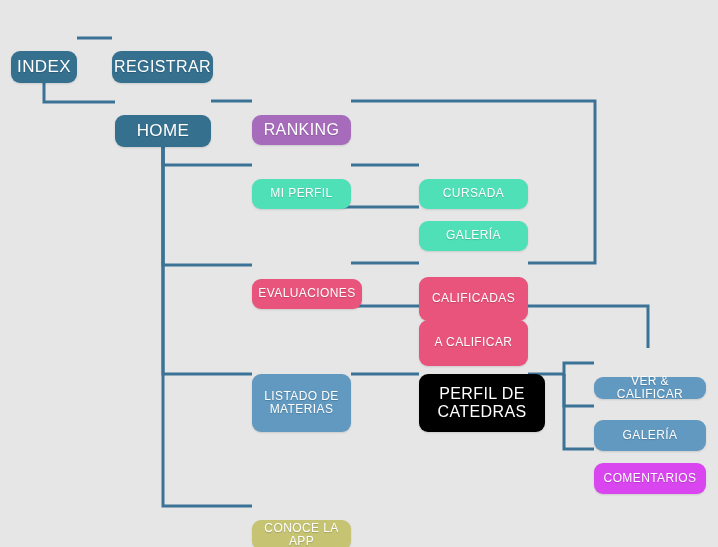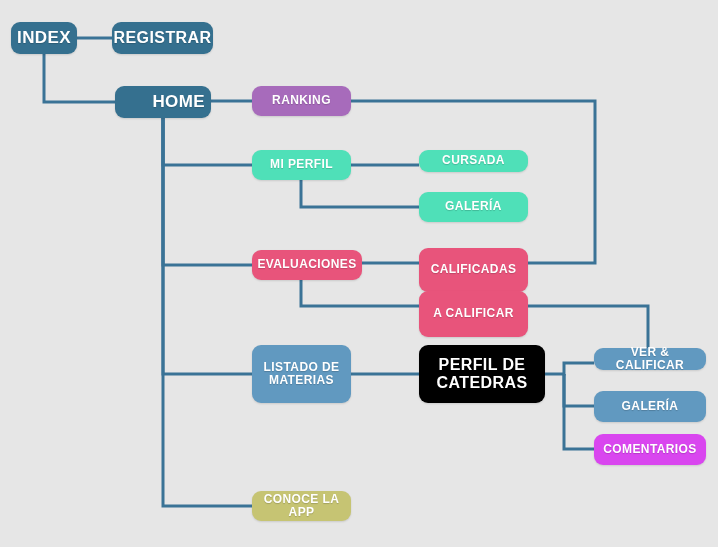--- a/index.html
+++ b/index.html
@@ -26,27 +26,28 @@
   }
   .node {
     position: absolute;
     box-sizing: border-box;
     display: flex;
     align-items: center;
     justify-content: center;
     text-align: center;
     border-radius: 9px;
     color: #ffffff;
-    font-weight: bold;
+    font-weight: normal;
     letter-spacing: 0.4px;
     line-height: 1.12;
     text-shadow: 0 1px 1px rgba(0,0,0,0.18);
     box-shadow: 0 1px 2px rgba(0,0,0,0.12);
     z-index: 2;
     user-select: none;
+    margin-top: 29px;
   }
   .node .lbl {
     display: block;
     white-space: pre-line;
     padding: 0 6px;
   }
 </style>
 </head>
 <body>
 
@@ -70,30 +71,30 @@
       <polyline points="564,374 564,406 594,406" fill="none" stroke="#3a7396" stroke-width="3" stroke-linecap="butt" stroke-linejoin="miter"></polyline>
       <polyline points="564,374 564,449 594,449" fill="none" stroke="#3a7396" stroke-width="3" stroke-linecap="butt" stroke-linejoin="miter"></polyline>
     </svg>
   <div id="nodes-layer">
       <div class="node" style="left: 11px; top: 22px; width: 66px; height: 32px; background: rgb(53, 112, 143); font-size: 17px;">
         <span class="lbl">INDEX</span>
       </div>
       <div class="node" style="left: 112px; top: 22px; width: 101px; height: 32px; background: rgb(53, 112, 143); font-size: 16px;">
         <span class="lbl">REGISTRAR</span>
       </div>
-      <div class="node" style="left: 115px; top: 86px; width: 96px; height: 32px; background: rgb(53, 112, 143); font-size: 17px; justify-content: flex-end;">
+      <div class="node" style="left: 115px; top: 86px; width: 96px; height: 32px; background: rgb(53, 112, 143); font-size: 17px;">
         <span class="lbl">HOME</span>
       </div>
-      <div class="node" style="left: 252px; top: 86px; width: 99px; height: 30px; background: rgb(167, 107, 187); font-size: 12px;">
+      <div class="node" style="left: 252px; top: 86px; width: 99px; height: 30px; background: rgb(167, 107, 187); font-size: 16px;">
         <span class="lbl">RANKING</span>
       </div>
       <div class="node" style="left: 252px; top: 150px; width: 99px; height: 30px; background: rgb(79, 224, 184); font-size: 12px;">
         <span class="lbl">MI PERFIL</span>
       </div>
-      <div class="node" style="left: 419px; top: 150px; width: 109px; height: 22px; background: rgb(79, 224, 184); font-size: 12px;">
+      <div class="node" style="left: 419px; top: 150px; width: 109px; height: 30px; background: rgb(79, 224, 184); font-size: 12px;">
         <span class="lbl">CURSADA</span>
       </div>
       <div class="node" style="left: 419px; top: 192px; width: 109px; height: 30px; background: rgb(79, 224, 184); font-size: 12px;">
         <span class="lbl">GALERÍA</span>
       </div>
       <div class="node" style="left: 252px; top: 250px; width: 110px; height: 30px; background: rgb(232, 84, 123); font-size: 12px;">
         <span class="lbl">EVALUACIONES</span>
       </div>
       <div class="node" style="left: 419px; top: 248px; width: 109px; height: 44px; background: rgb(232, 84, 123); font-size: 12px;">
         <span class="lbl">CALIFICADAS</span>

